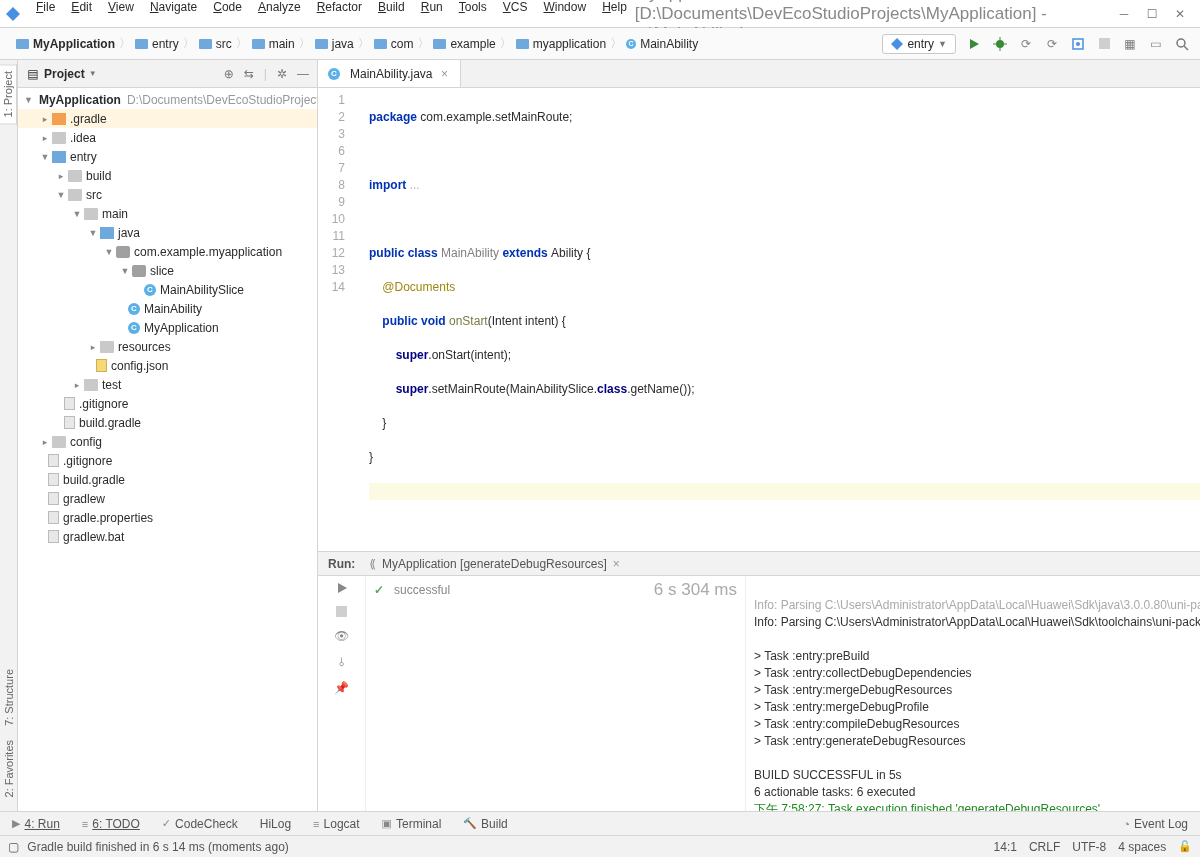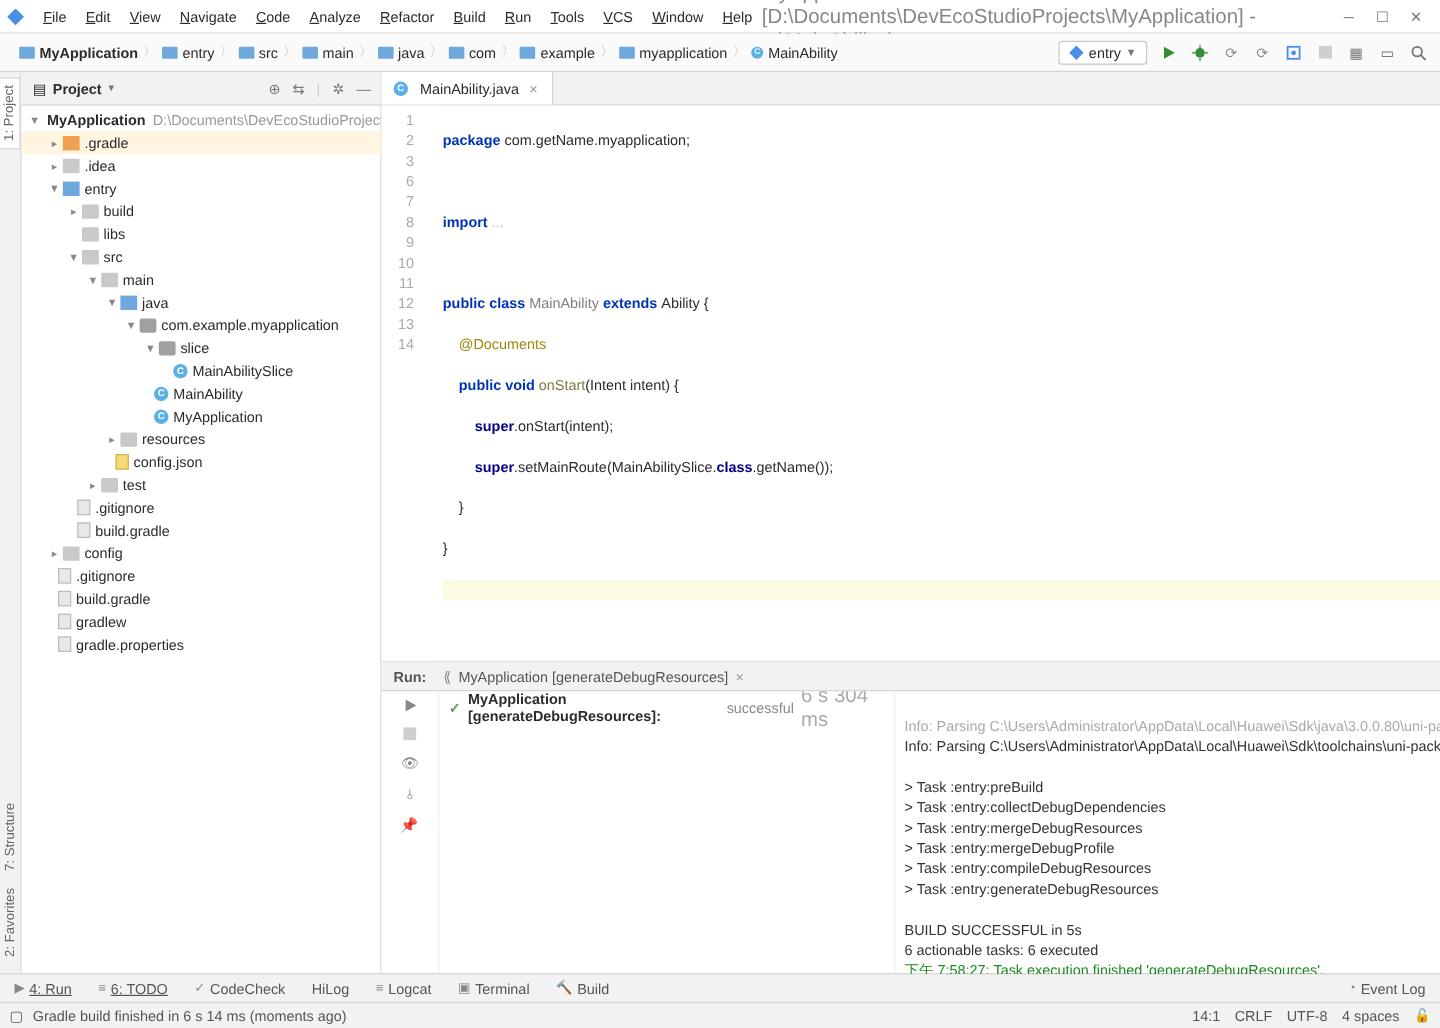--- a/index.html
+++ b/index.html
@@ -1,21 +1,21 @@
 <!DOCTYPE html>
 <html><head>
 <meta charset="utf-8">
 <style>
 * { margin:0; padding:0; box-sizing:border-box; font-family:"Segoe UI",Arial,sans-serif; font-size:12px; }
 body { background:#fff; color:#2b2b2b; width:1200px; height:857px; overflow:hidden; display:flex; flex-direction:column; user-select:none; }
 
 
 .menubar { height:28px; display:flex; align-items:center; padding:0 6px; border-bottom:1px solid #d5d5d5; gap:0; }
 .menubar .logo { width:16px; height:16px; margin-right:8px; display:flex; align-items:center; justify-content:center; color:#4a90e2; }
-.menubar .mitem { padding:0 8px; height:100%; display:flex; align-items:center; cursor:default; }
+.menubar .mitem { padding:0 8px; height:100%; display:flex; align-items:flex-start; cursor:default; }
 .menubar .mitem u { text-decoration:underline; }
 .menubar .wintitle { margin-left:auto; margin-right:12px; color:#888; font-size:17px; }
 .menubar .winbtn { width:40px; height:100%; display:flex; align-items:center; justify-content:center; color:#777; }
 
 
 .navrow { height:32px; display:flex; align-items:center; padding:0 10px; border-bottom:1px solid #d5d5d5; background:#fafafa; }
 .crumb { display:flex; align-items:center; height:22px; padding:0 6px; gap:4px; }
 .crumb .sep { color:#bbb; margin:0 0; }
 .crumb .dir-icon { width:13px; height:10px; background:#6fa8dc; display:inline-block; border-radius:1px; }
 .crumb .file-icon { width:10px; height:10px; border-radius:50%; background:#5bb0e8; display:inline-block; color:#fff; font-size:7px; text-align:center; line-height:10px; font-weight:bold; }
@@ -272,25 +272,20 @@
           <span class="tog">▼</span>
           <span class="icon dir-b"></span>
           <span class="name">entry</span>
         </div>
       <div class="node" style="padding-left:38px">
           <span class="tog">▸</span>
           <span class="icon dir"></span>
           <span class="name">build</span>
         </div>
       <div class="node" style="padding-left:38px">
-          <span class="tog"></span>
-          <span class="icon dir"></span>
-          <span class="name">libs</span>
-        </div>
-      <div class="node" style="padding-left:38px">
           <span class="tog">▼</span>
           <span class="icon dir"></span>
           <span class="name">src</span>
         </div>
       <div class="node" style="padding-left:54px">
           <span class="tog">▼</span>
           <span class="icon dir"></span>
           <span class="name">main</span>
         </div>
       <div class="node" style="padding-left:70px">
@@ -355,20 +350,24 @@
           <span class="icon file"></span>
           <span class="name">build.gradle</span>
         </div>
       <div class="node" style="padding-left:30px">
           <span class="icon file"></span>
           <span class="name">gradlew</span>
         </div>
       <div class="node" style="padding-left:30px">
           <span class="icon file"></span>
           <span class="name">gradle.properties</span>
+        </div>
+      <div class="node" style="padding-left:30px">
+          <span class="icon file"></span>
+          <span class="name">gradlew.bat</span>
         </div>
     </div>
   </div>
 
   <div class="editor">
     <div class="tabs">
       <div class="tab active">
         <span class="icon cls">C</span>
         <span>MainAbility.java</span>
         <span class="close">×</span>
@@ -383,21 +382,21 @@
         <div>7</div>
           <div>8</div>
           <div>9</div>
           <div>10</div>
         <div>11</div>
           <div>12</div>
           <div>13</div>
           <div>14</div>
       </div>
       <div class="lines">
-<div class="line"><span class="kw">package</span><span> com.getName.myapplication;</span></div>
+<div class="line"><span class="kw">package</span><span> com.example.setMainRoute;</span></div>
 <div class="line"> </div>
 <div class="line"><span class="kw">import</span><span class="dim"> ...</span></div>
 <div class="line"> </div>
 <div class="line"><span class="kw">public class </span><span class="cls">MainAbility</span><span class="kw"> extends </span><span>Ability {</span></div>
 <div class="line">    <span class="ann">@Documents</span></div>
 <div class="line">    <span class="kw">public void </span><span class="mtd">onStart</span><span>(Intent intent) {</span></div>
 <div class="line">        <span class="kw2">super</span><span>.onStart(intent);</span></div>
 <div class="line">        <span class="kw2">super</span><span>.setMainRoute(MainAbilitySlice.</span><span class="kw2">class</span><span>.getName());</span></div>
 <div class="line">    <span>}</span></div>
 <div class="line"><span>}</span></div>
@@ -428,21 +427,20 @@
                 <rect width="11" height="11" fill="#cfcfcf"></rect>
               </svg>
             </span>
           <span>👁</span>
           <span>⫰</span>
           <span>📌</span>
         </div>
         <div class="runmid">
           <div class="task">
             <span class="ok">✓</span>
-            <span class="tname">MyApplication [generateDebugResources]:</span>
             <span class="tstat">successful</span>
             <span class="tms">6 s 304 ms</span>
           </div>
         </div>
         <div class="runout">
 <span class="inf">Info: Parsing C:\Users\Administrator\AppData\Local\Huawei\Sdk\java\3.0.0.80\uni-package.json</span>
 <span>Info: Parsing C:\Users\Administrator\AppData\Local\Huawei\Sdk\toolchains\uni-package.json</span>
 <span></span>
 <span>&gt; Task :entry:preBuild</span>
 <span>&gt; Task :entry:collectDebugDependencies</span>

